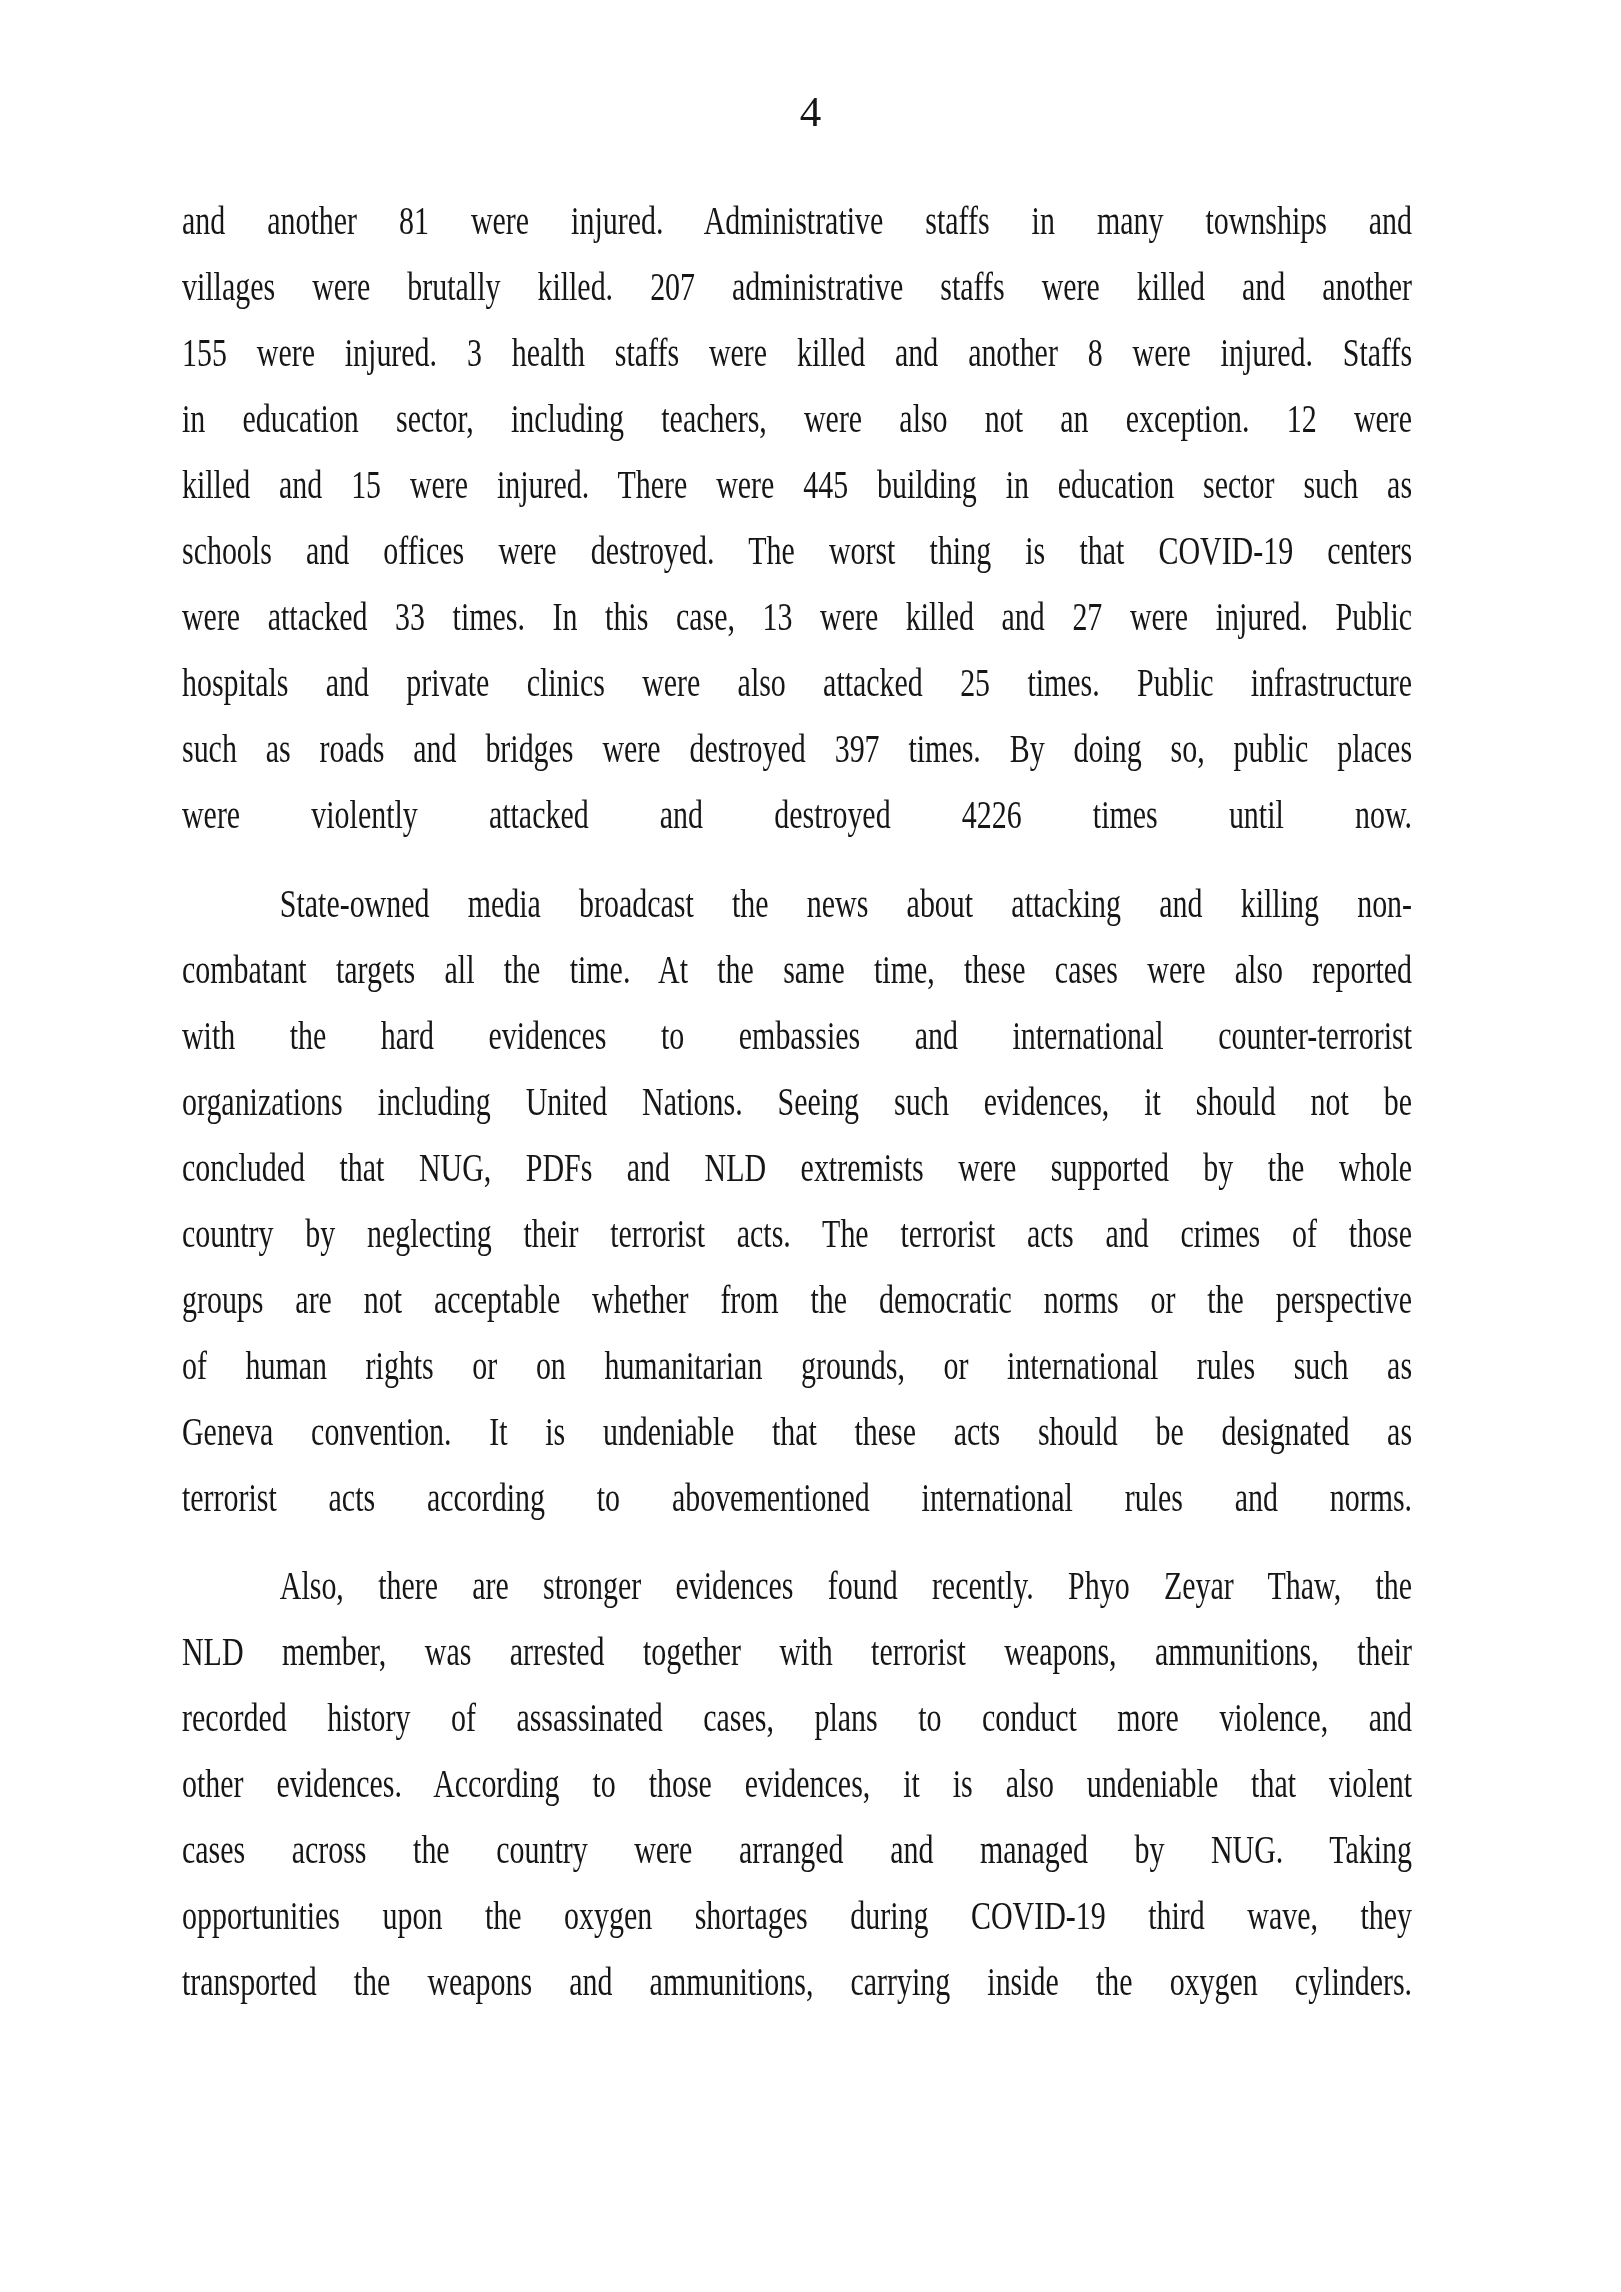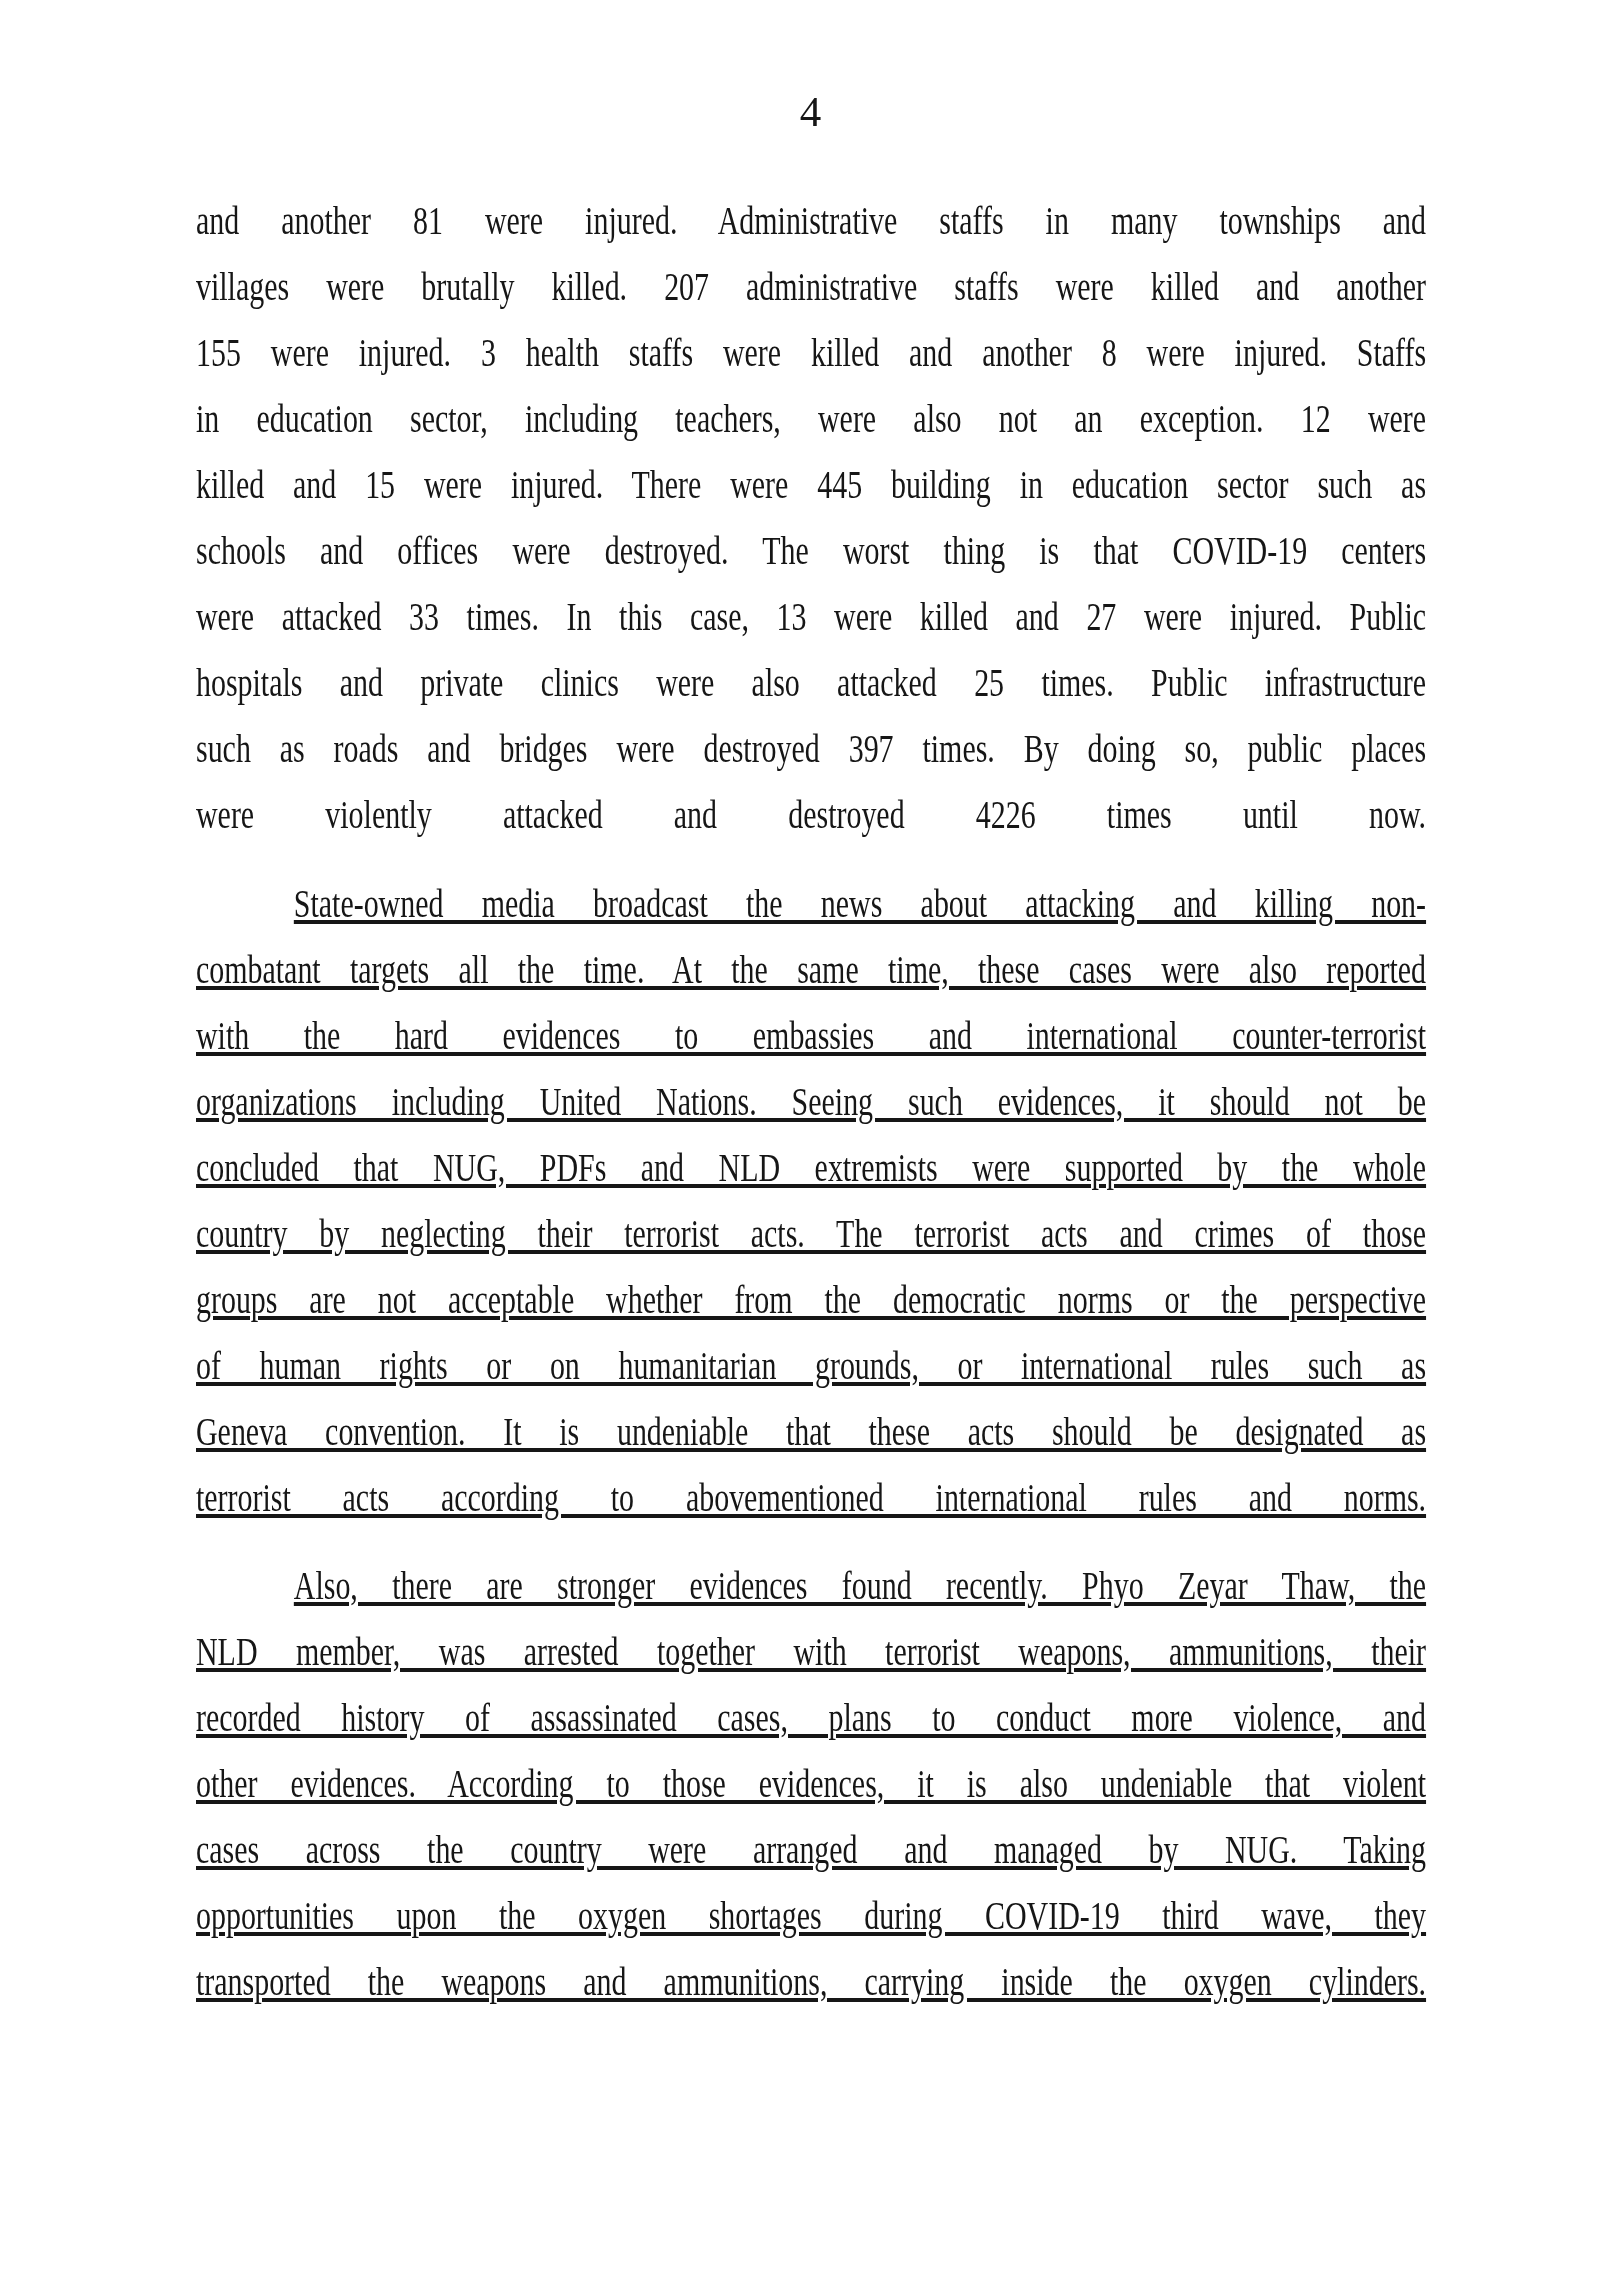--- a/index.html
+++ b/index.html
@@ -23,27 +23,26 @@
     position: absolute;
     top: 95px;
     left: 0;
     width: 100%;
     text-align: center;
     font-size: 43px;
     line-height: 33px;
   }
   .body-text {
     position: absolute;
-    left: 196px;
+    left: 182px;
     top: 187px;
     width: 1230px;
   }
   .paragraph + .paragraph {
     margin-top: 22.5px;
-    text-decoration: underline;
   }
   
   .line {
     width: 1685px;
     transform: scaleX(0.73);
     transform-origin: 0 0;
     font-size: 41px;
     line-height: 66px;
     height: 66px;
     white-space: normal;

